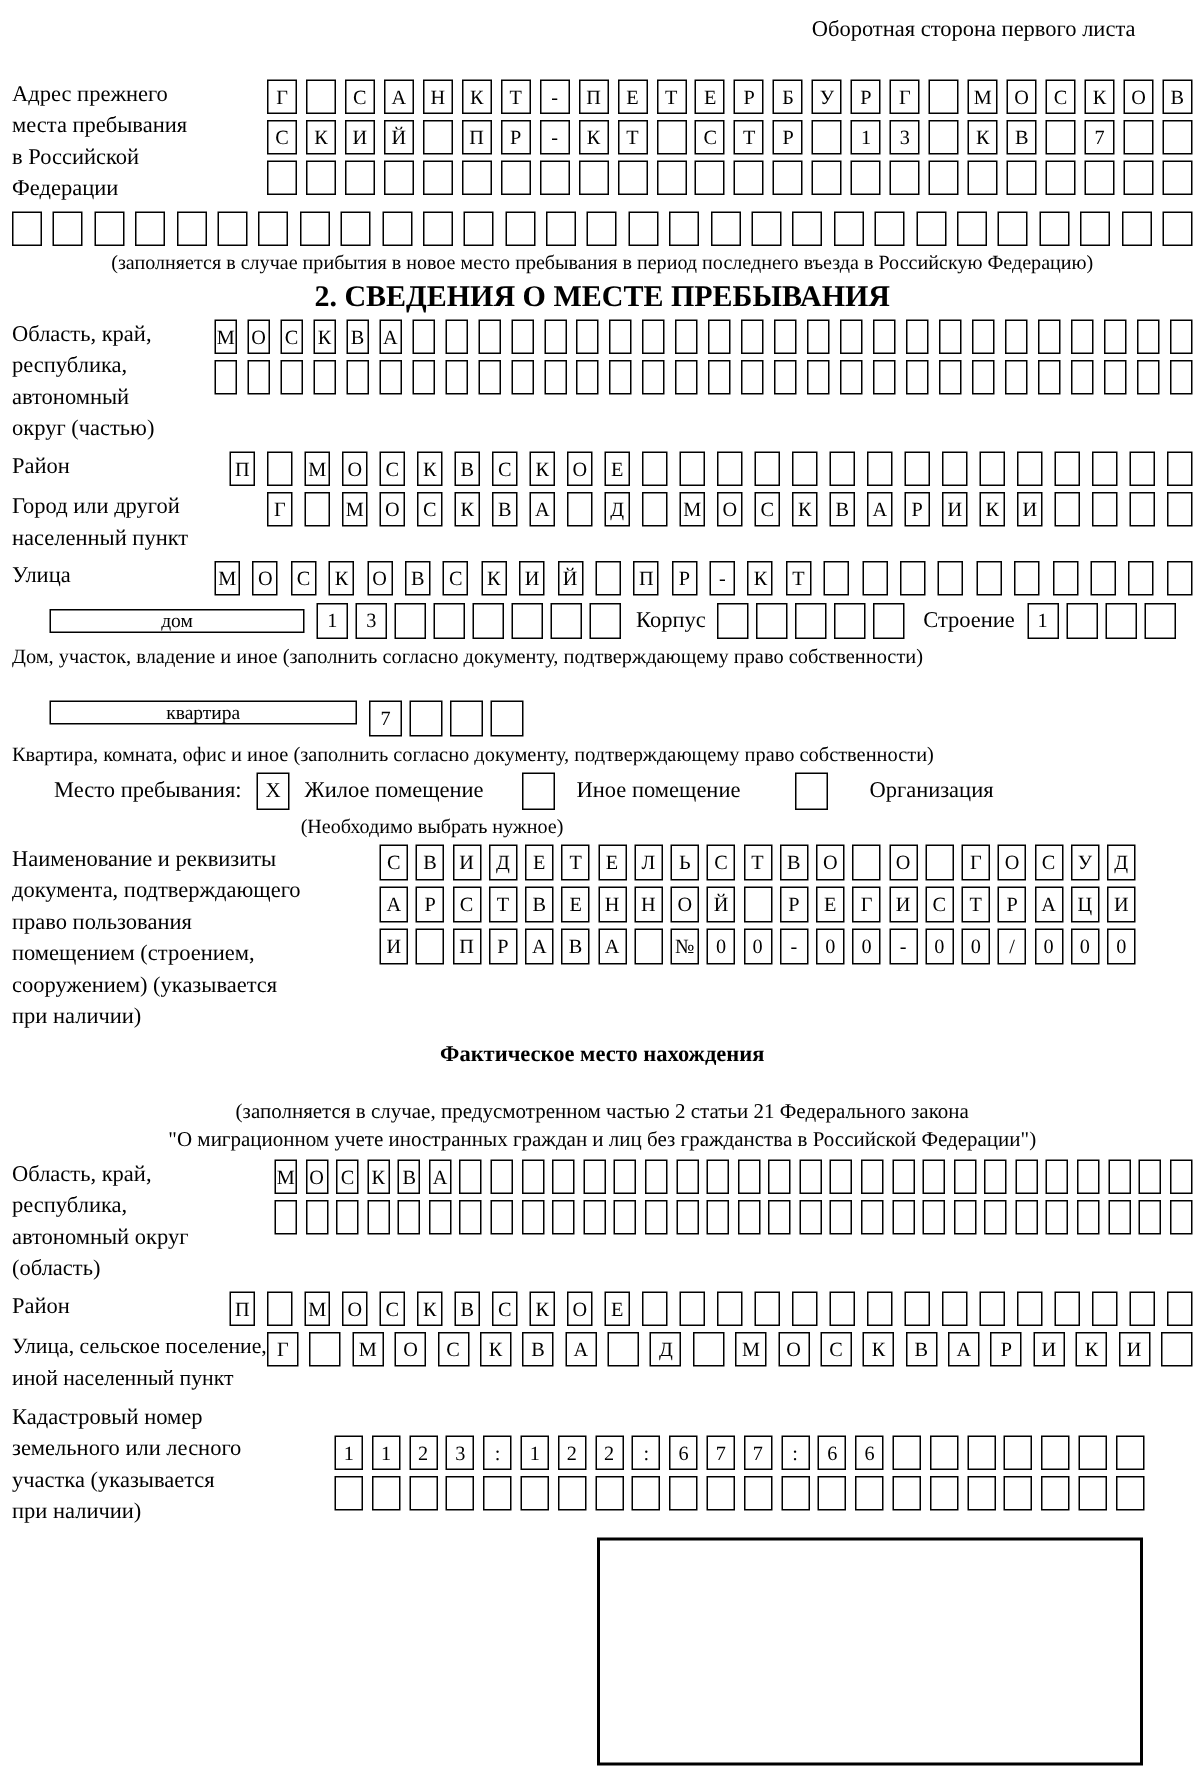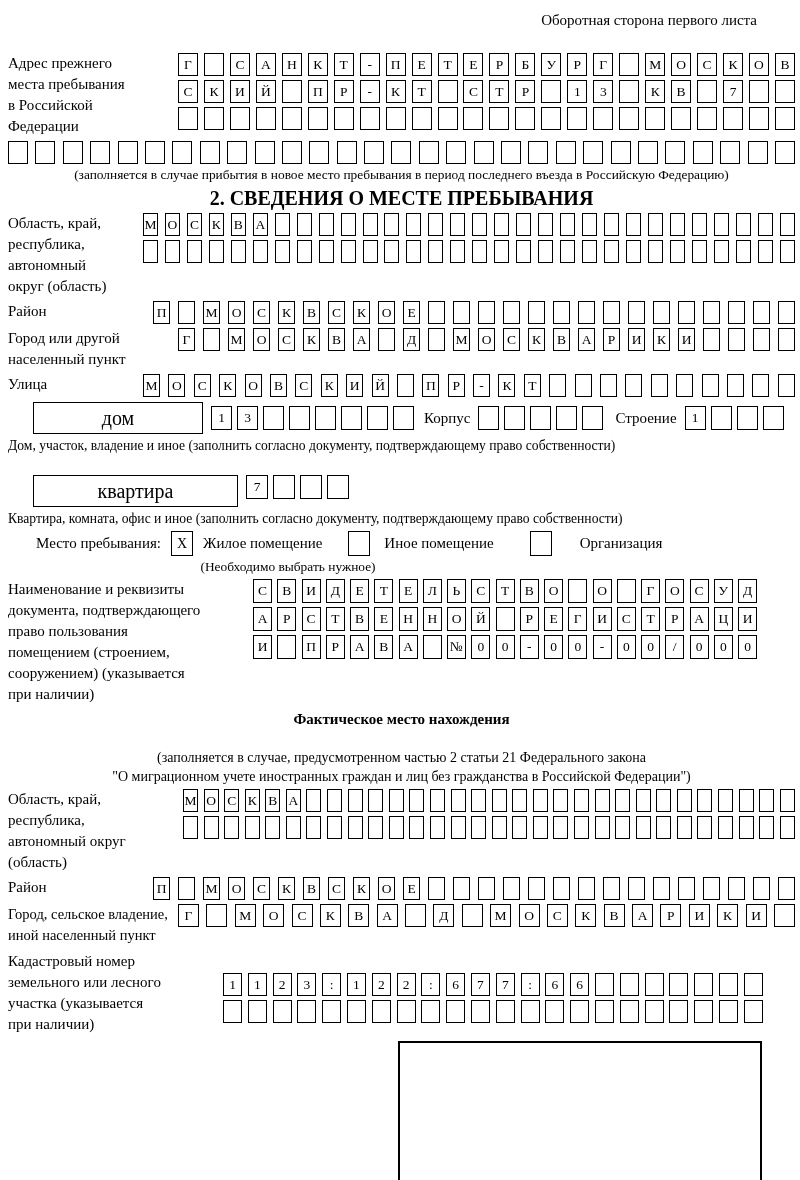--- a/index.html
+++ b/index.html
@@ -21,22 +21,22 @@
     width:var(--cw,20px); height:var(--ch,23px);
     border:1.6px solid #000; background:#fff;
     display:flex; align-items:center; justify-content:center;
     font-size:13.5px; flex-shrink:0;
   }
   .boxrow.tight { justify-content:flex-start; gap:5px; }
   .note { font-size:13.4px; text-align:center; line-height:17px; }
   .note-left { font-size:13.6px; line-height:17px; }
   .sec-title { text-align:center; font-weight:bold; font-size:20px; }
   .label-box {
-    border:1.6px solid #000; height:32px; display:flex;
-    align-items:center; justify-content:center; font-size:20px; flex-shrink:0;
+    border:1.6px solid #000; height:16px; display:flex;
+    align-items:center; justify-content:center; font-size:13px; flex-shrink:0;
   }
   .chk { width:22px; height:25px; border:1.6px solid #000; display:flex; align-items:center; justify-content:center; font-size:14px; flex-shrink:0; }
   .stamp-box { margin-left:390px; width:364px; height:152px; border:2px solid #000; }
   .stamp-caption { margin-left:388px; width:372px; text-align:center; font-size:13.4px; line-height:17px; margin-top:4px; }
   
   .lw135{width:135px;} .lw145{width:145px;} .lw170{width:170px;} .lw175{width:175px;} .lw215{width:215px;} .lw245{width:245px;}
 </style>
 </head>
 <body>
 
@@ -163,21 +163,21 @@
   </div>
 <div class="note" style="margin-top:2px;">(заполняется в случае прибытия в новое место пребывания в период последнего въезда в Российскую Федерацию)</div>
 
 <div class="sec-title" style="margin-top:4px;">2. СВЕДЕНИЯ О МЕСТЕ ПРЕБЫВАНИЯ</div>
 
 <div class="row" style="margin-top:3px;">
   <div class="label-col lw135">
       <div>Область, край,</div>
       <div>республика,</div>
       <div>автономный</div>
-      <div>округ (область)</div>
+      <div>округ (частью)</div>
     </div>
   <div class="boxes-col">
     <div class="boxrow" style="--cw:15px;">
         <div class="cell">М</div>
         <div class="cell">О</div>
         <div class="cell">С</div>
         <div class="cell">К</div>
         <div class="cell">В</div>
         <div class="cell">А</div>
         <div class="cell"></div>
@@ -588,21 +588,21 @@
         <div class="cell"></div>
         <div class="cell"></div>
         <div class="cell"></div>
         <div class="cell"></div>
       </div>
   </div>
 </div>
 
 <div class="row" style="margin-top:4px;">
   <div class="label-col lw170" style="font-size:14.5px;">
-      <div>Город, сельское владение,</div>
+      <div>Улица, сельское поселение,</div>
       <div>иной населенный пункт</div>
     </div>
   <div class="boxes-col">
     <div class="boxrow" style="--cw:21px;">
         <div class="cell">Г</div>
         <div class="cell"></div>
         <div class="cell">М</div>
         <div class="cell">О</div>
         <div class="cell">С</div>
         <div class="cell">К</div>

